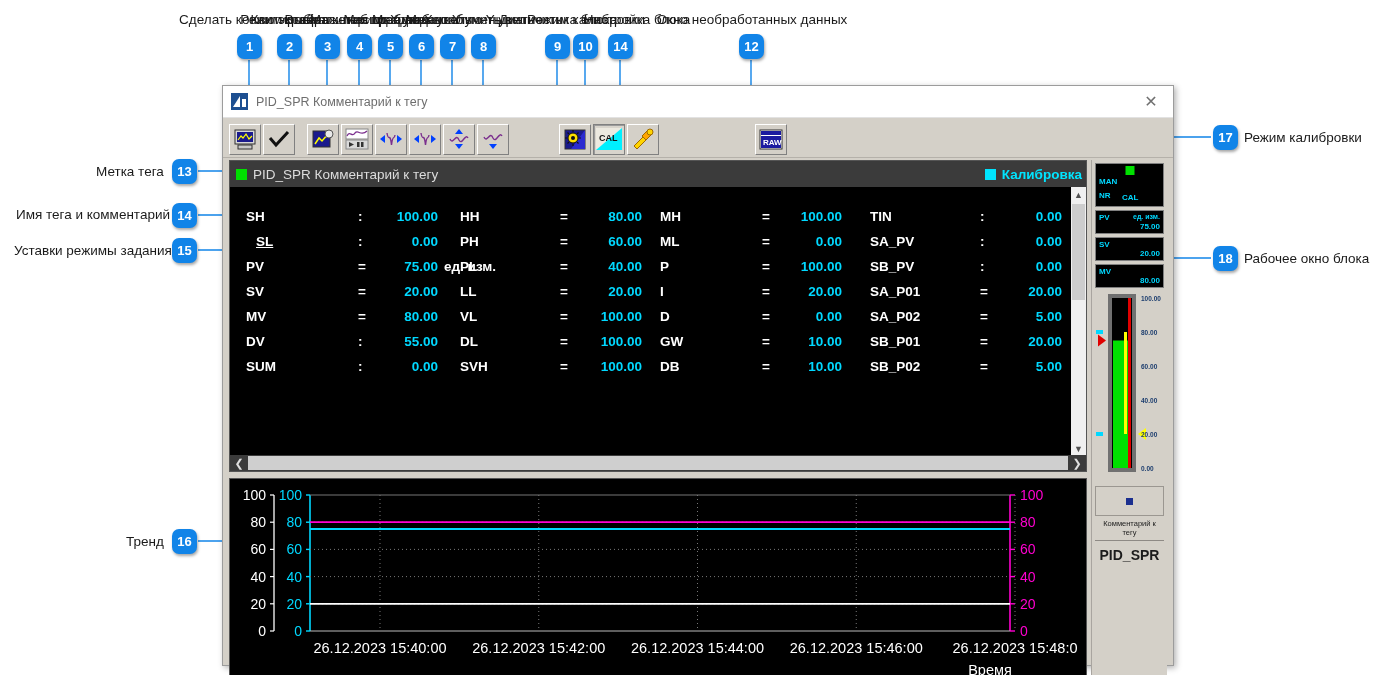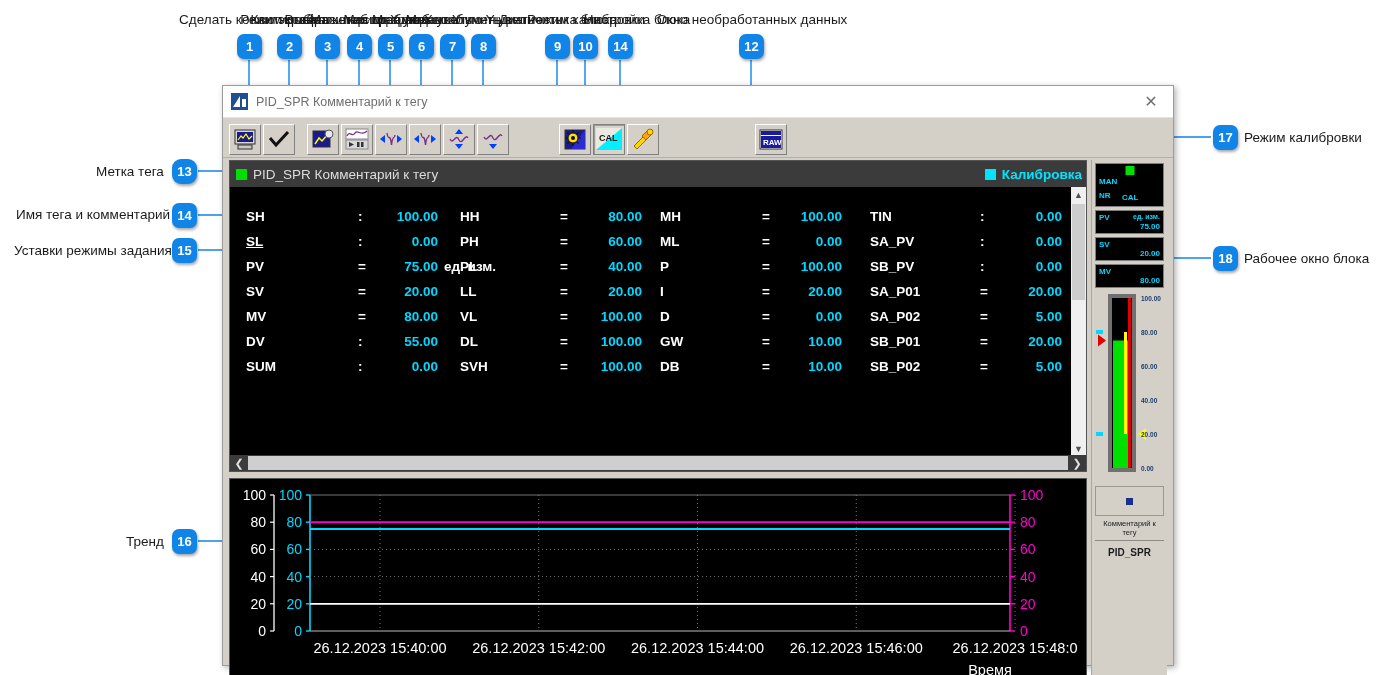--- a/index.html
+++ b/index.html
@@ -234,21 +234,21 @@
     border:1px solid #9b9791;
     display:flex;align-items:center;justify-content:center;
   }
   .fp-comment {
     font-size:7.5px; color:#1c1c1c; text-align:center;
     padding:3px 2px 3px 2px;
     border-bottom:1px solid #8e8a85;
     margin:0 3px;
   }
   .fp-tagname {
-    font-size:10px; font-weight:bold; color:#1c1c1c;
+    font-size:14px; font-weight:bold; color:#1c1c1c;
     text-align:center; padding-top:6px;
   }
 </style>
 </head>
 <body>
 
 <div id="top-captions">
     <div class="ann-text" style="left: 250px; top: 13px; transform: translateX(-50%);">Сделать копию экрана</div>
     <div class="ann-text" style="left: 290px; top: 13px; transform: translateX(-50%);">Квитировать</div>
     <div class="ann-text" style="left: 328px; top: 13px; transform: translateX(-50%);">Режим отображения тренда</div>
@@ -269,21 +269,21 @@
     <div class="badge" style="left: 315px; top: 34px;">3</div>
     <div class="badge" style="left: 347px; top: 34px;">4</div>
     <div class="badge" style="left: 378px; top: 34px;">5</div>
     <div class="badge" style="left: 409px; top: 34px;">6</div>
     <div class="badge" style="left: 440px; top: 34px;">7</div>
     <div class="badge" style="left: 471px; top: 34px;">8</div>
     <div class="badge" style="left: 545px; top: 34px;">9</div>
     <div class="badge" style="left: 573px; top: 34px;">10</div>
     <div class="badge" style="left: 608px; top: 34px;">14</div>
     <div class="badge" style="left: 739px; top: 34px;">12</div>
-    <div class="badge" style="left: 172px; top: 159px; border-radius: 9px;">13</div>
+    <div class="badge" style="left: 172px; top: 159px;">13</div>
     <div class="badge" style="left: 172px; top: 203px;">14</div>
     <div class="badge" style="left: 172px; top: 238px;">15</div>
     <div class="badge" style="left: 172px; top: 529px;">16</div>
     <div class="badge" style="left: 1213px; top: 125px;">17</div>
     <div class="badge" style="left: 1213px; top: 246px;">18</div>
   </div>
 
 <svg class="leader-diag" style="left:0;top:0;width:1379px;height:675px;pointer-events:none;z-index:6">
   <g stroke="#1184e8" stroke-width="1.4" fill="none">
     <path d="M249,60 L249,128"></path>
@@ -461,21 +461,21 @@
     </div>
 
 
     <div class="grid" id="face-grid">
         <div class="grow" style="left: 16px; top: 22px;">
           <span class="gcell lbl" style="left: 0px;">SH</span>
           <span class="gcell op" style="left: 112px;">:</span>
           <span class="gcell val" style="left: 140px;">100.00</span>
         </div>
         <div class="grow" style="left: 16px; top: 47px;">
-          <span class="gcell lbl" style="left: 0px; text-decoration: underline;">SL</span>
+          <span class="gcell lbl" style="left: 10px; text-decoration: underline;">SL</span>
           <span class="gcell op" style="left: 112px;">:</span>
           <span class="gcell val" style="left: 140px;">0.00</span>
         </div>
         <div class="grow" style="left: 16px; top: 72px;">
           <span class="gcell lbl" style="left: 0px;">PV</span>
           <span class="gcell op" style="left: 112px;">=</span>
           <span class="gcell val" style="left: 140px;">75.00</span>
           <span class="gcell unit" style="left: 198px;">ед. изм.</span>
         </div>
         <div class="grow" style="left: 16px; top: 97px;">

